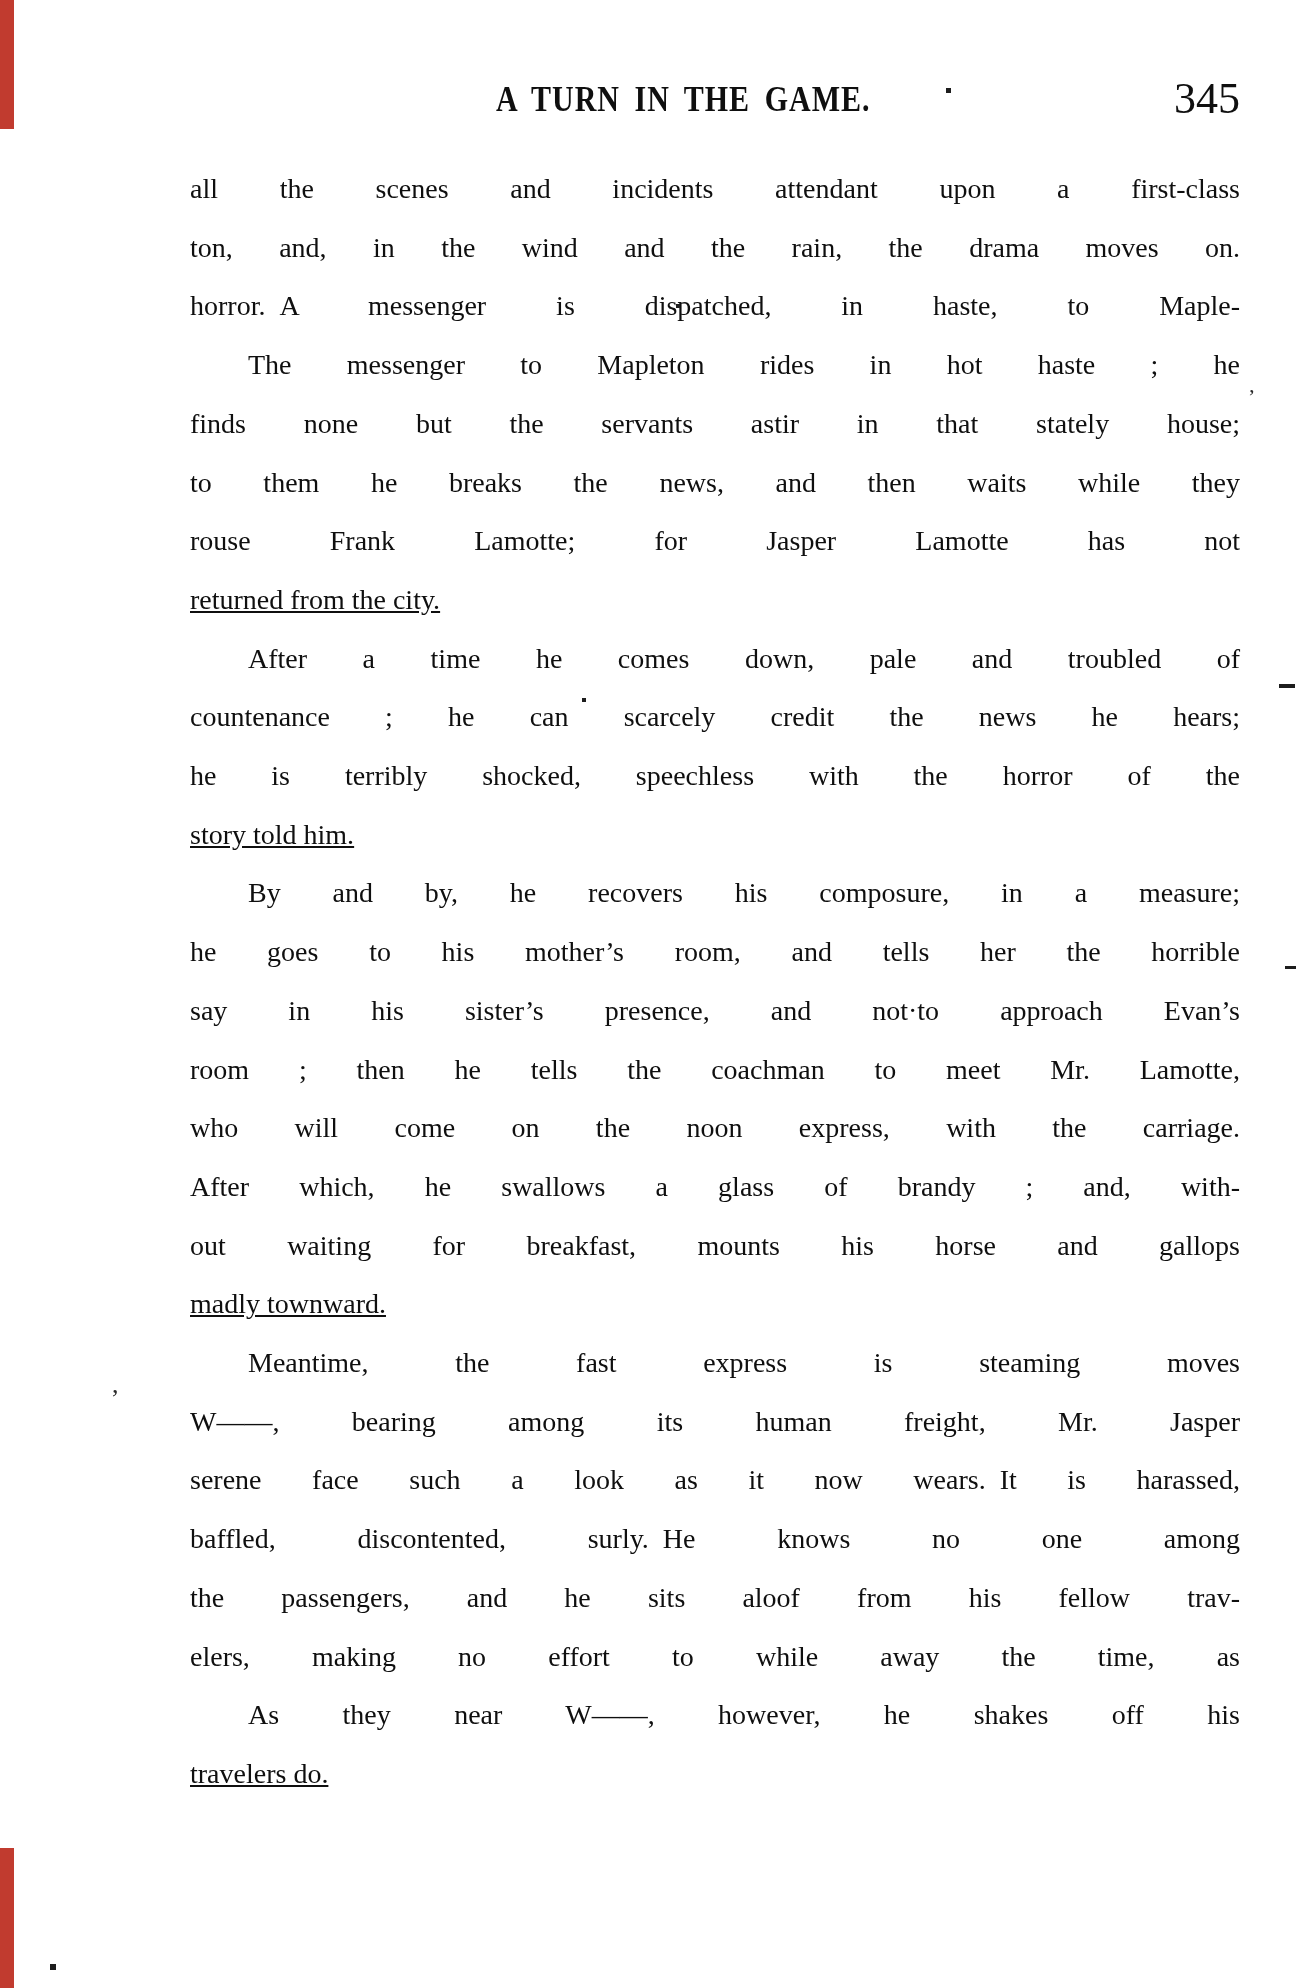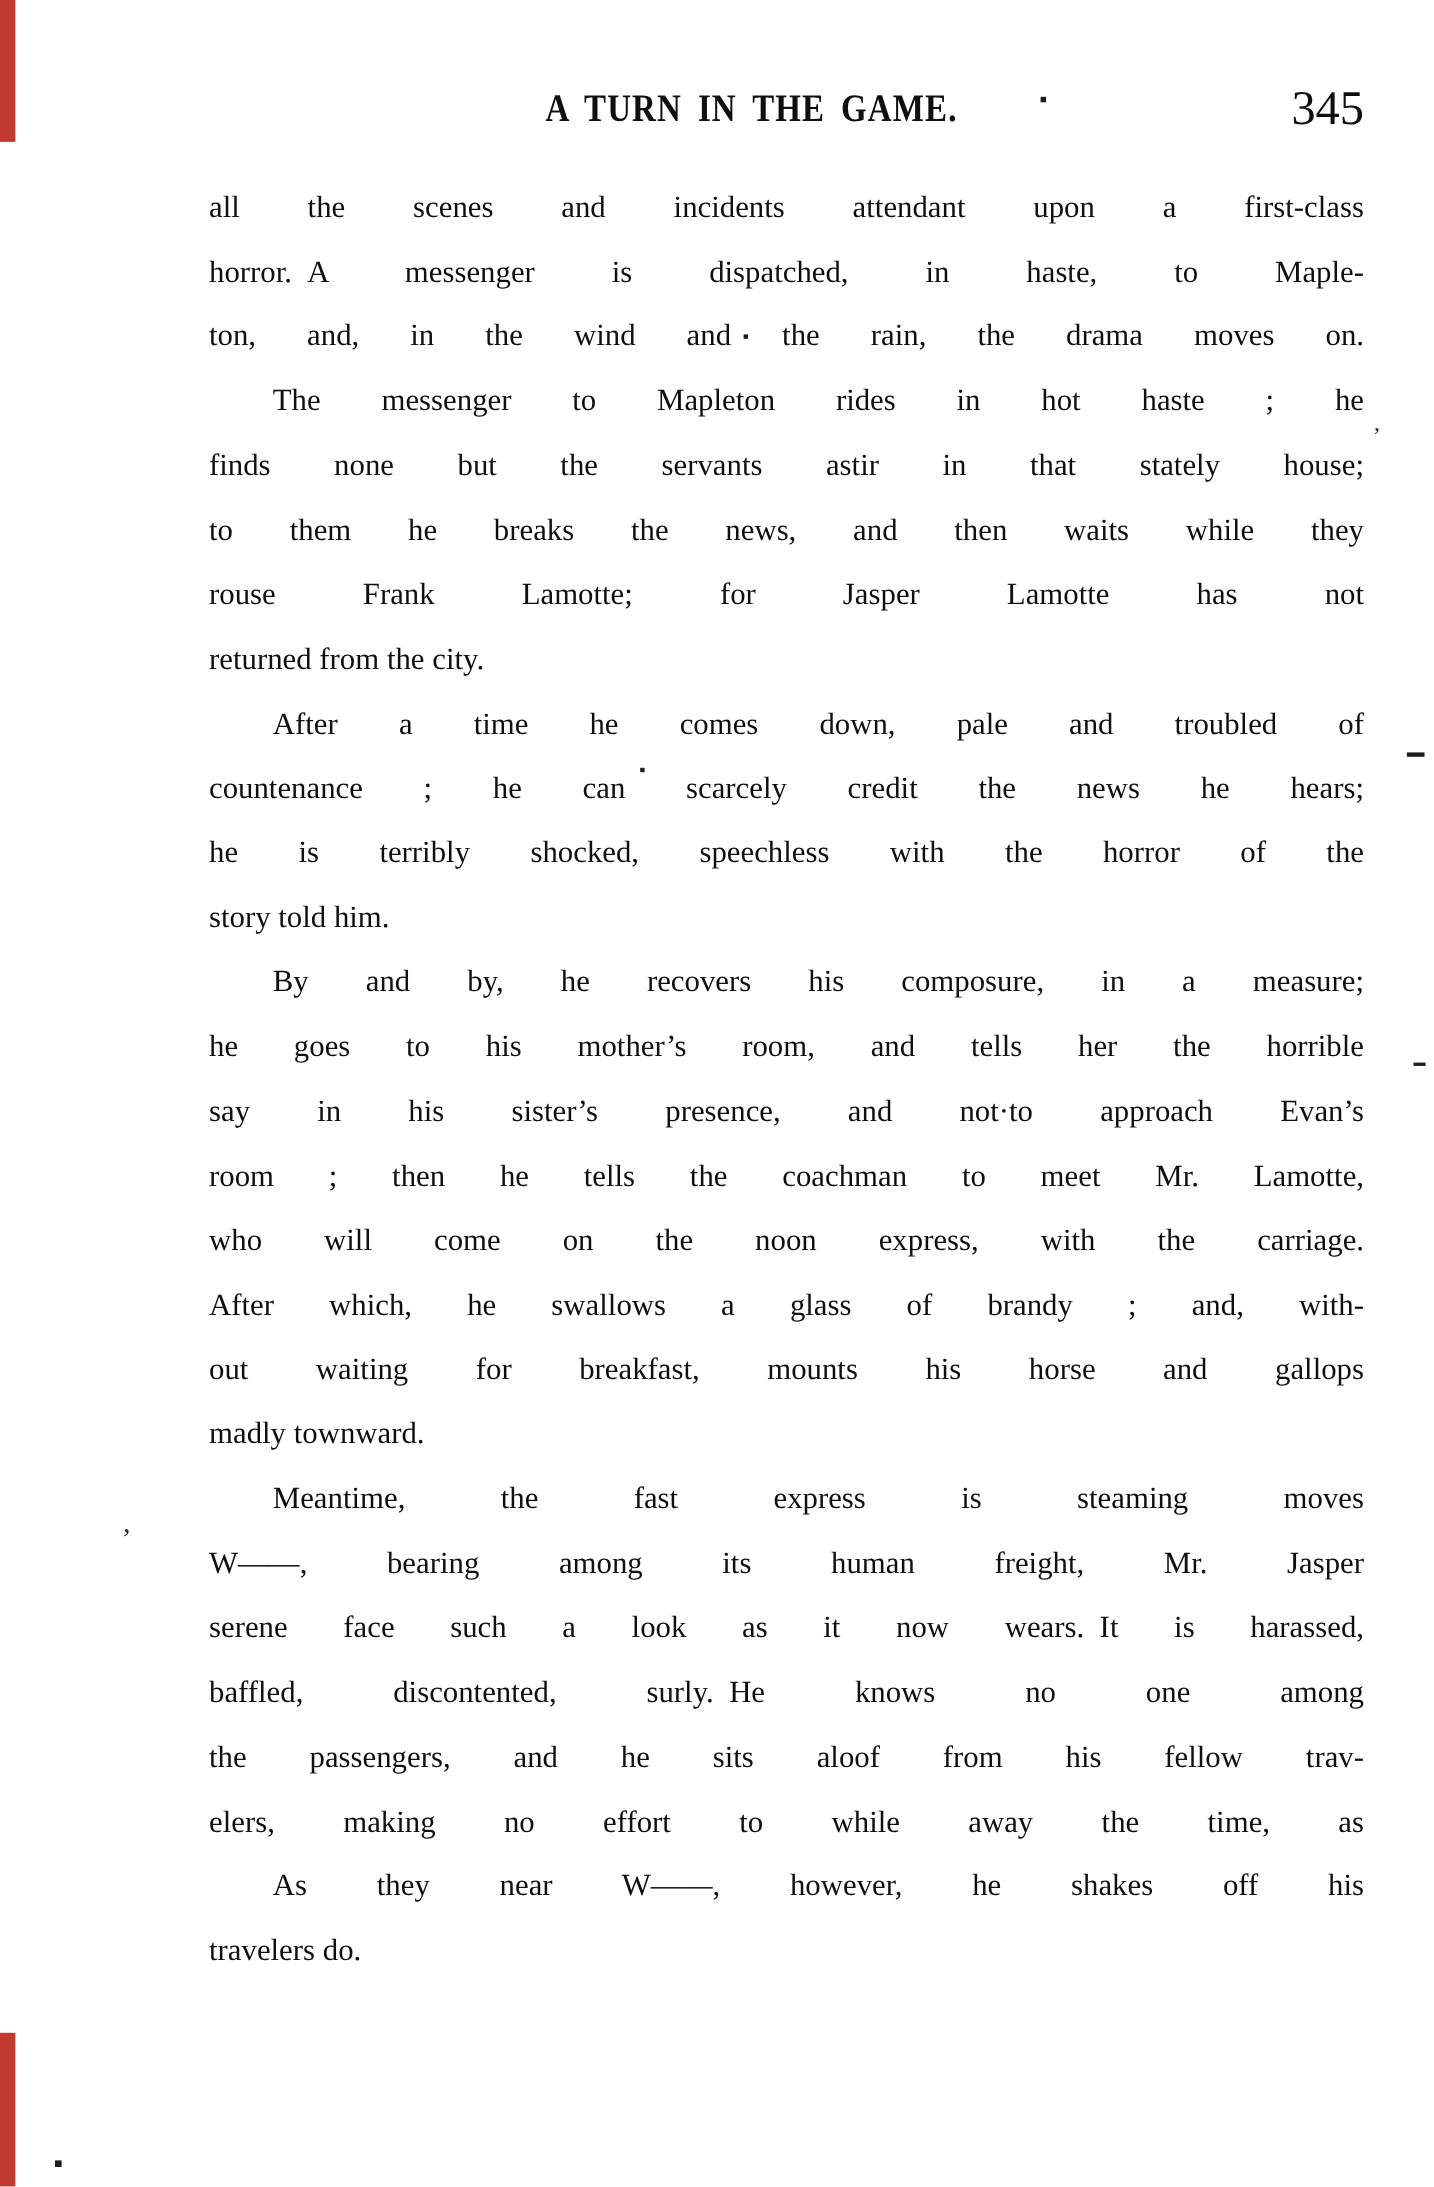--- a/index.html
+++ b/index.html
@@ -41,20 +41,21 @@
     font-size: 28px;
     line-height: 58.7px;
   }
   .line {
     text-align: justify;
     text-align-last: justify;
   }
   .line.nojust {
     text-align: right;
     text-align-last: left;
+    text-decoration: underline;
   }
   .line.indent { padding-left: 58px; }
   .edge-strip {
     position: absolute;
     left: 0;
     width: 14px;
     background: #c13b2f;
   }
   .edge-strip.top { top: 0; height: 129px; }
   .edge-strip.bottom { top: 1848px; height: 140px; }
@@ -75,22 +76,22 @@
 
   <div class="edge-strip top" style="background: rgb(193, 59, 47);"></div>
   <div class="edge-strip bottom" style="background: rgb(193, 59, 47);"></div>
 
   <div class="running-head">A TURN IN THE GAME.</div>
 
   <div class="folio">345</div>
 
   <div class="body-text">
       <div class="line">all the scenes and incidents attendant upon a first-class</div>
+      <div class="line">ton, and, in the wind and the rain, the drama moves on.</div>
       <div class="line">horror. A messenger is dispatched, in haste, to Maple-</div>
-      <div class="line">ton, and, in the wind and the rain, the drama moves on.</div>
       <div class="line indent">The messenger to Mapleton rides in hot haste ; he</div>
       <div class="line">finds none but the servants astir in that stately house;</div>
       <div class="line">to them he breaks the news, and then waits while they</div>
       <div class="line">rouse Frank Lamotte; for Jasper Lamotte has not</div>
       <div class="line nojust">returned from the city.</div>
       <div class="line indent">After a time he comes down, pale and troubled of</div>
       <div class="line">countenance ; he can scarcely credit the news he hears;</div>
       <div class="line">he is terribly shocked, speechless with the horror of the</div>
       <div class="line nojust">story told him.</div>
       <div class="line indent">By and by, he recovers his composure, in a measure;</div>

